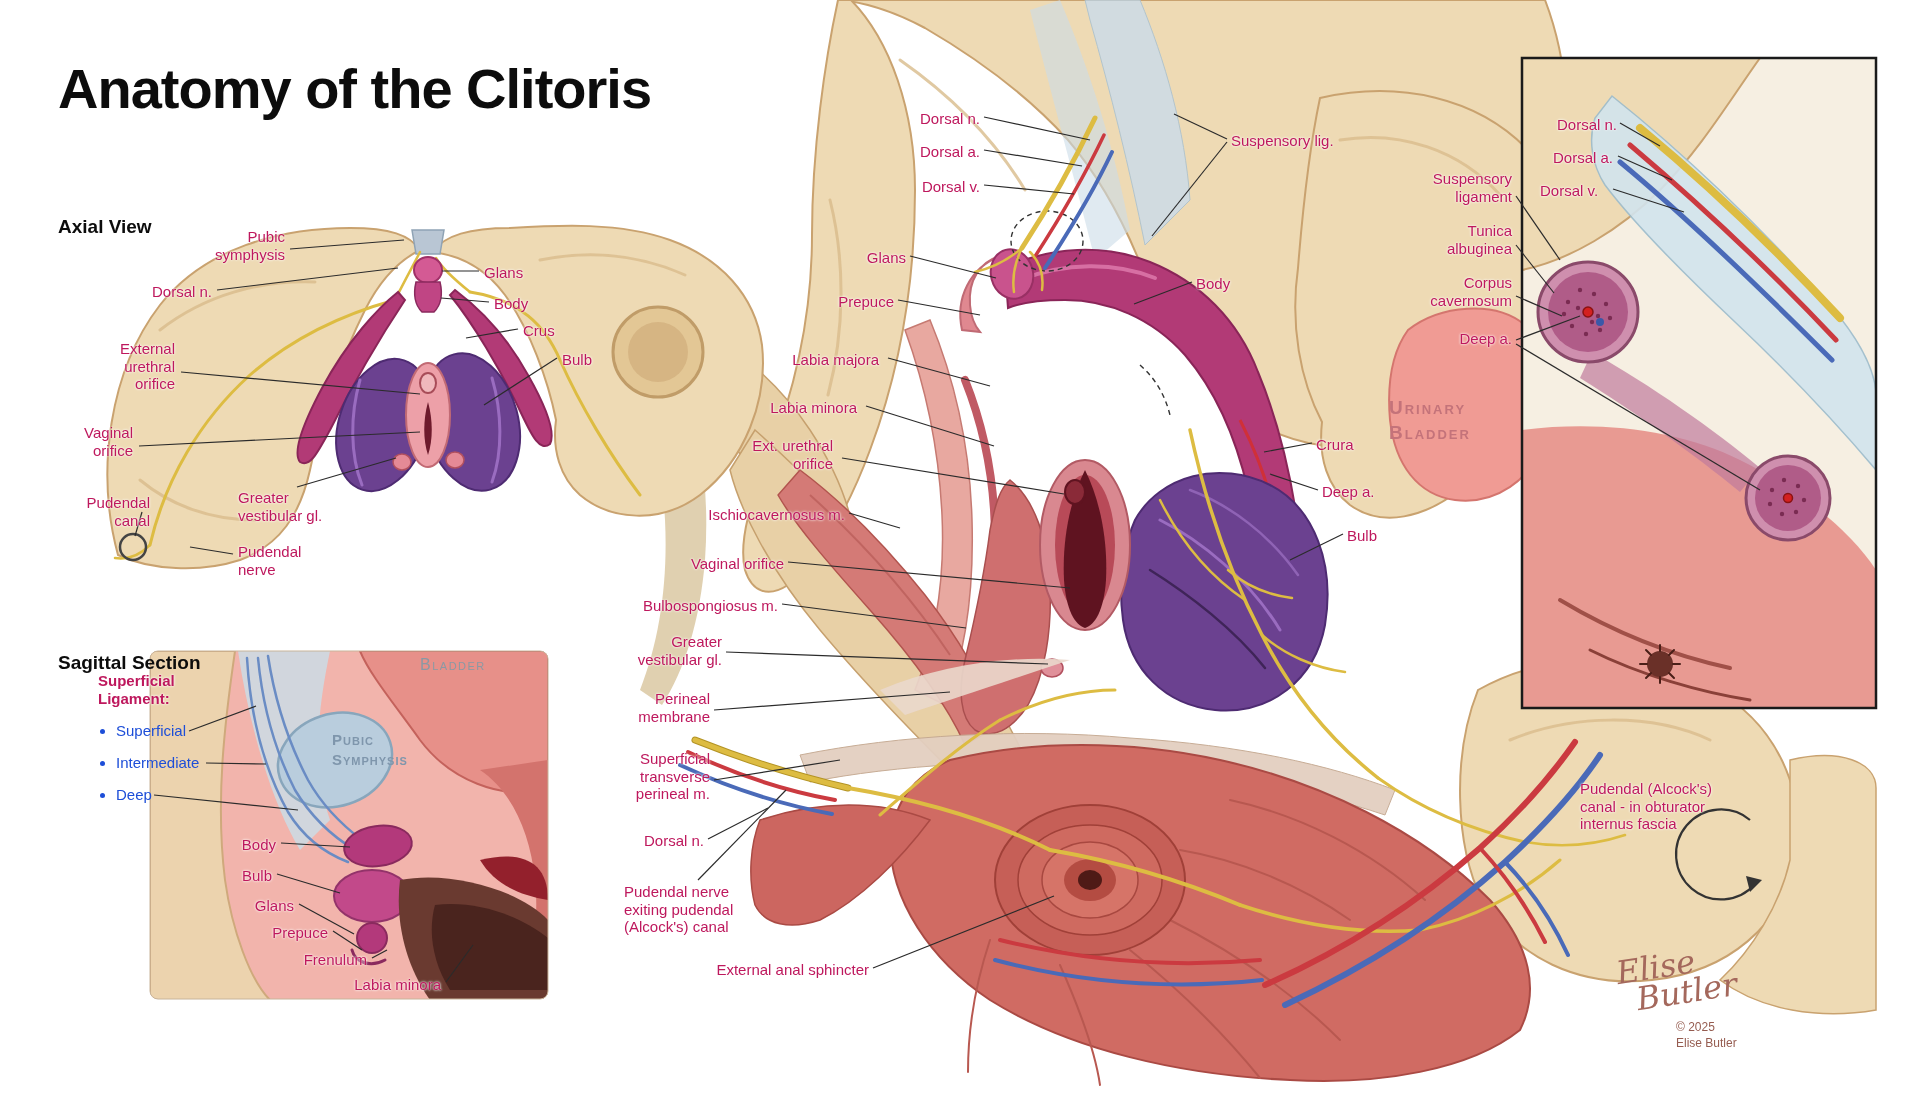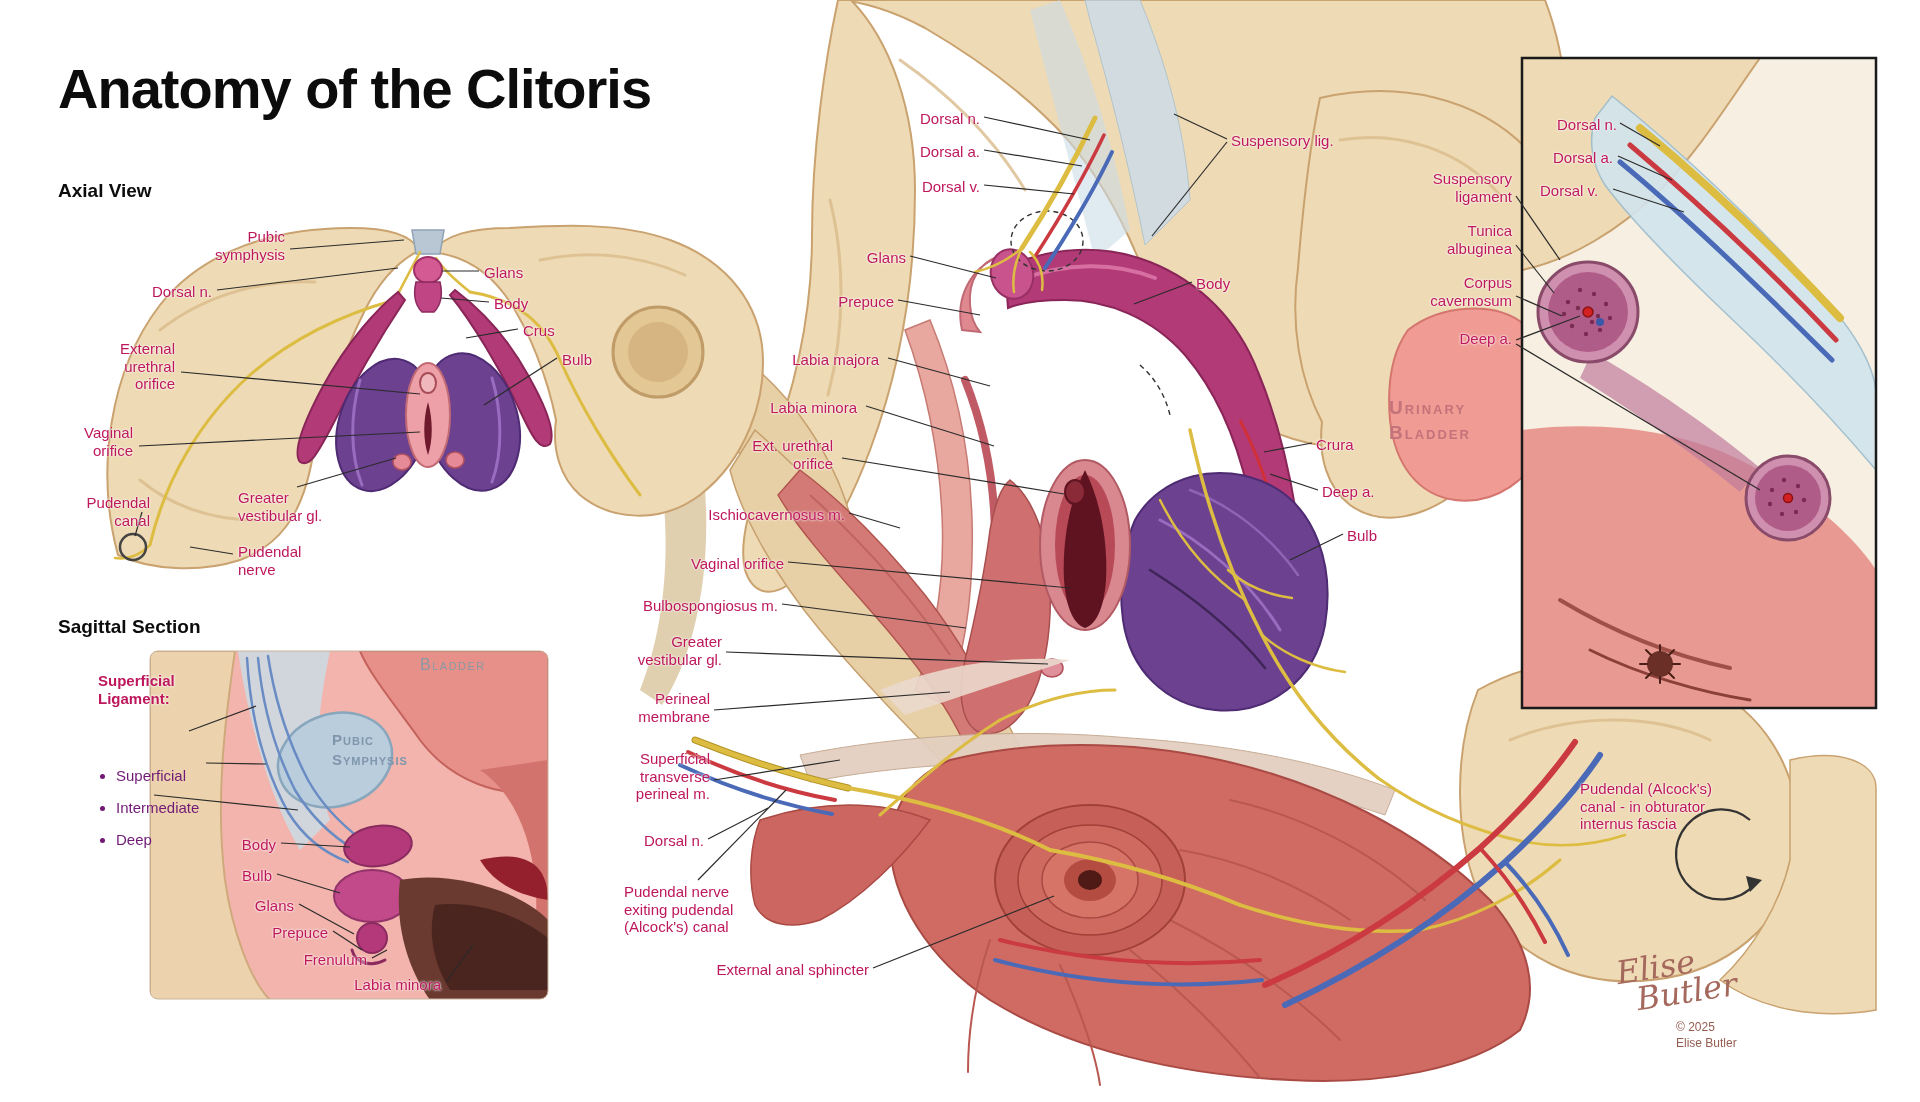--- a/index.html
+++ b/index.html
@@ -1,30 +1,30 @@
 <!DOCTYPE html>
 <html><head>
 <meta charset="utf-8">
 <style>
   * { margin:0; padding:0; box-sizing:border-box; }
   html,body { background:#ffffff; }
   body { font-family:"Liberation Sans", sans-serif; }
   .canvas { position:relative; width:1920px; height:1102px; background:#fff; overflow:hidden; }
   .art-svg { position:absolute; left:0; top:0; }
   .title { position:absolute; left:58px; top:56px; font-size:56px; font-weight:700; letter-spacing:-1px; color:#0c0c0c; }
-  .sec-head { position:absolute; font-size:19px; font-weight:700; color:#0c0c0c; }
+  .sec-head { position:absolute; font-size:19px; font-weight:700; color:#0c0c0c;margin-top:36px; }
   .lbl { position:absolute; font-size:15px; line-height:1.18; color:#be185d;
          text-shadow:0 0 3px rgba(255,255,255,.9), 0 0 2px rgba(255,255,255,.9); }
   .r { text-align:right; }
   .c { text-align:left; }
   .bold { font-weight:700; }
   .bladder-txt { font-variant:small-caps; font-weight:400; letter-spacing:1.5px; color:#8a99a4; font-size:16px; text-shadow:none; }
   .ps-txt { font-variant:small-caps; font-weight:700; letter-spacing:1px; color:#7f96ac; font-size:15px; line-height:1.35; text-shadow:none; }
   .urinary-txt { font-variant:small-caps; font-weight:700; letter-spacing:2px; color:#c4737a; font-size:19px; line-height:1.3; text-shadow:none; }
-  .lig-list { position:absolute; left:100px; top:722px; font-size:15px; color:#701a75; list-style:disc outside; padding-left:16px;margin-top:45px; }
+  .lig-list { position:absolute; left:100px; top:722px; font-size:15px; color:#1d4ed8; list-style:disc outside; padding-left:16px; }
   .lig-list li { margin-bottom:15px; }
   .signature { position:absolute; left:1618px; top:950px; transform:rotate(-9deg); color:#a4685c;
                font-family:"DejaVu Serif", serif; font-style:italic; line-height:.9; }
   .signature .s1 { font-size:32px; display:block; }
   .signature .s2 { font-size:32px; display:block; margin-left:16px; }
   .copyright { position:absolute; left:1676px; top:1020px; font-size:12px; line-height:1.3; color:#955c50; }
 </style>
 </head>
 <body>
 

